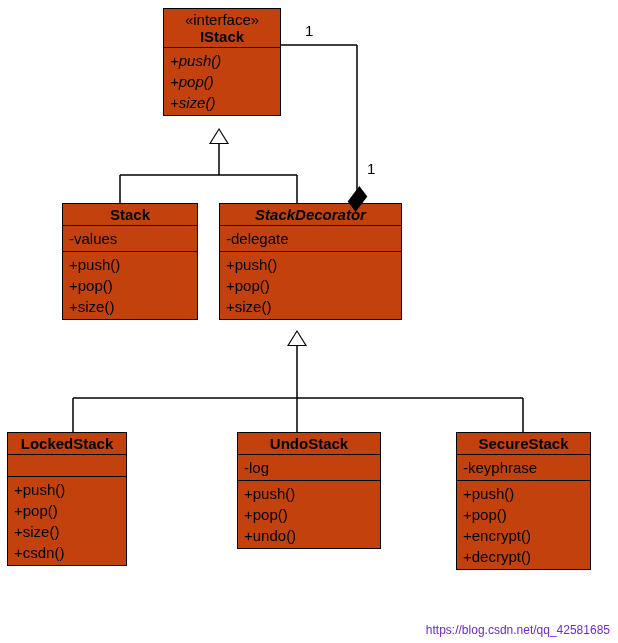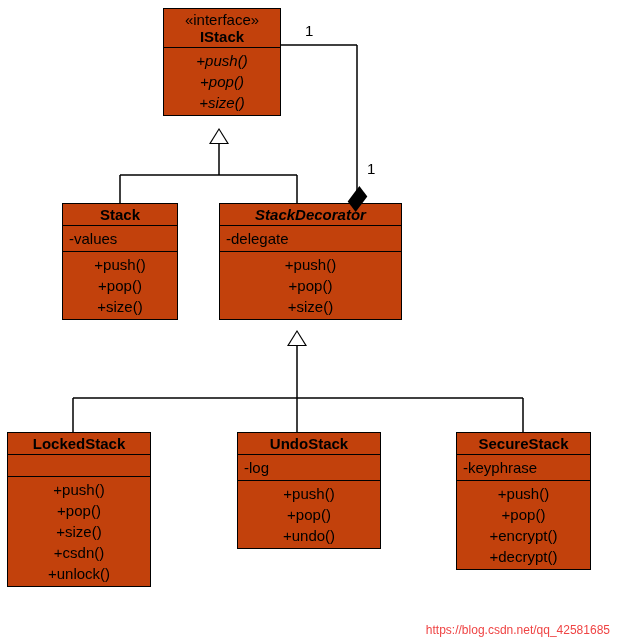--- a/index.html
+++ b/index.html
@@ -17,21 +17,21 @@
   .uml-class {
     position: absolute;
     border: 1.5px solid #000;
     background: #c2410c;
   }
   .uml-section {
     border-bottom: 1.5px solid #000;
     padding: 2px 6px;
     min-height: 20px;
   }
-  .uml-section:last-child { border-bottom: none; text-align: center; }
+  .uml-section:last-child { border-bottom: none; }
   .uml-title { text-align: center; font-weight: bold; padding: 2px 6px; border-bottom: 1.5px solid #000; }
   .uml-title span { display: block; }
   .stereo { font-weight: normal; }
   .italic { font-style: italic; }
   .op-list span { display: block; line-height: 1.4; }
   .hollow-tri {
     position: absolute;
     width: 0; height: 0;
     border-left: 10px solid transparent;
     border-right: 10px solid transparent;
@@ -48,40 +48,40 @@
   }
   .diamond {
     position: absolute;
     width: 15px; height: 22px;
     background: #000;
     transform: scaleX(0.75) rotate(45deg);
   }
   .watermark {
     position: absolute;
     right: 8px; bottom: 6px;
-    color: #ef4444;
+    color: #6d28d9;
     font-size: 12px;
   }
 </style>
 </head>
 <body>
 
 <div class="uml-class" style="left:163px; top:8px; width:118px;">
   <div class="uml-title">
     <span class="stereo">«interface»</span>
     <span>IStack</span>
   </div>
   <div class="uml-section op-list italic">
     <span>+push()</span>
     <span>+pop()</span>
     <span>+size()</span>
   </div>
 </div>
 
-<div class="uml-class" style="left:62px; top:203px; width:116px;">
+<div class="uml-class" style="left:62px; top:203px; width:136px;">
   <div class="uml-title">
     <span>Stack</span>
   </div>
   <div class="uml-section op-list">
     <span>-values</span>
   </div>
   <div class="uml-section op-list">
     <span>+push()</span>
     <span>+pop()</span>
     <span>+size()</span>
@@ -95,31 +95,30 @@
   <div class="uml-section op-list">
     <span>-delegate</span>
   </div>
   <div class="uml-section op-list">
     <span>+push()</span>
     <span>+pop()</span>
     <span>+size()</span>
   </div>
 </div>
 
-<div class="uml-class" style="left:7px; top:432px; width:144px;">
+<div class="uml-class" style="left:7px; top:432px; width:120px;">
   <div class="uml-title">
     <span>LockedStack</span>
   </div>
   <div class="uml-section" style="min-height:22px;"></div>
   <div class="uml-section op-list">
     <span>+push()</span>
     <span>+pop()</span>
     <span>+size()</span>
     <span>+csdn()</span>
-    <span>+unlock()</span>
   </div>
 </div>
 
 <div class="uml-class" style="left:237px; top:432px; width:144px;">
   <div class="uml-title">
     <span>UndoStack</span>
   </div>
   <div class="uml-section op-list">
     <span>-log</span>
   </div>

